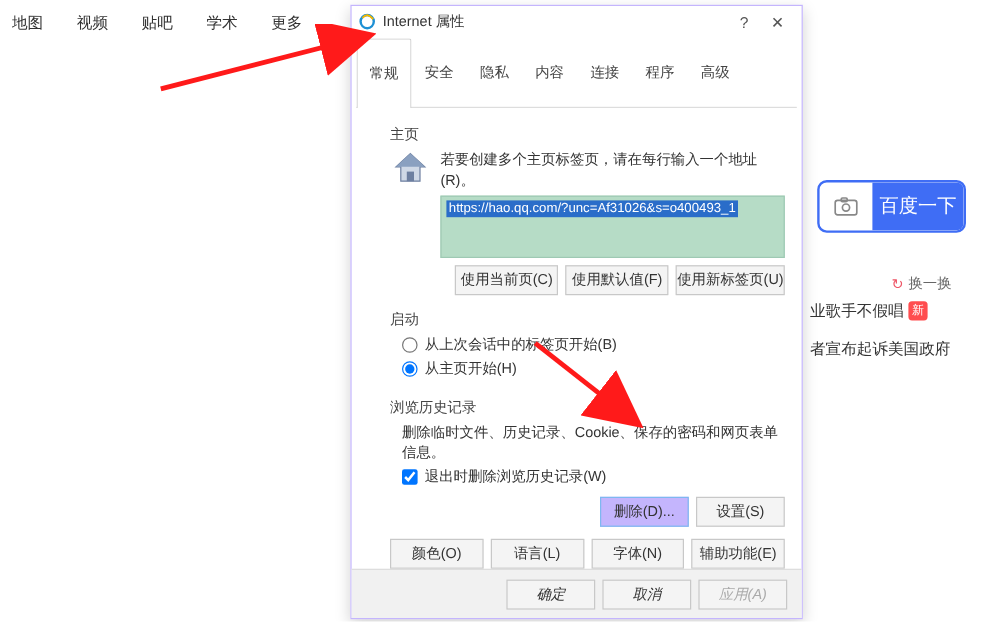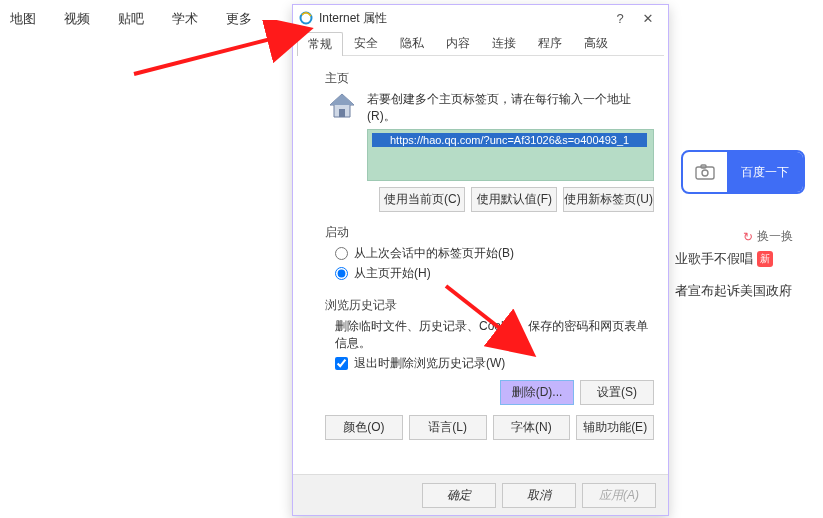--- a/index.html
+++ b/index.html
@@ -2,43 +2,43 @@
 <html><head>
 <meta charset="utf-8">
 <style>
   html,body{margin:0;padding:0;font-family:"Microsoft YaHei","SimSun",sans-serif;font-size:12px;color:#333;background:#fff;width:823px;height:518px;overflow:hidden;position:relative;}
   
   .bg-nav{position:absolute;top:10px;left:10px;display:flex;gap:28px;color:#333;font-size:13px;}
   .bg-nav a{text-decoration:none;color:#333;text-align:right;}
   
   .bg-search{position:absolute;top:150px;right:18px;display:flex;align-items:center;border:2px solid #3f6df5;border-radius:8px;overflow:hidden;height:40px;width:120px;}
   .bg-search .cam{width:44px;display:flex;align-items:center;justify-content:center;color:#888;}
-  .bg-search .btn{background:#3f6df5;color:#fff;display:flex;align-items:center;justify-content:center;font-size:12px;height:100%;flex:1;}
+  .bg-search .btn{background:#3f6df5;color:#fff;display:flex;align-items:center;justify-content:center;font-size:16px;height:100%;flex:1;}
   .bg-refresh{position:absolute;top:228px;right:30px;font-size:12px;color:#666;display:flex;align-items:center;gap:4px;}
   .bg-refresh .ic{color:#e56;}
   .bg-news{position:absolute;top:250px;right:18px;width:130px;font-size:13px;display:flex;flex-direction:column;gap:14px;}
   .bg-news .row{display:flex;align-items:center;gap:4px;white-space:nowrap;}
   .bg-news .badge{background:#ff4d4f;color:#fff;border-radius:3px;font-size:10px;padding:1px 3px;}
   
   .dlg{position:absolute;top:4px;left:292px;width:375px;height:510px;background:#fff;border:1px solid #c4b5fd;box-shadow:0 4px 12px rgba(0,0,0,.18);}
   .titlebar{display:flex;align-items:center;height:26px;padding:0 6px;font-size:12px;color:#333;}
   .titlebar .ie-icon{width:14px;height:14px;margin-right:6px;display:inline-flex;}
   .titlebar .title{flex:1;}
   .titlebar .win-btn{width:28px;text-align:center;color:#555;font-size:13px;}
   .tabs{display:flex;border-bottom:1px solid #ddd;margin:0 4px;}
-  .tab{padding:3px 10px;border:1px solid transparent;border-bottom:none;font-size:12px;color:#444;}
+  .tab{padding:20px 10px;border:1px solid transparent;border-bottom:none;font-size:12px;color:#444;}
   .tab.active{border-color:#ccc;background:#fff;position:relative;top:1px;border-top-left-radius:2px;border-top-right-radius:2px;}
   .body{padding:6px 14px 0 14px;position:relative;height:calc(100% - 26px - 28px - 40px);}
   fieldset.group{border:none;margin:0 0 4px 18px;padding:0;}
   .grp-title{font-size:12px;color:#444;margin:8px 0 4px 0;}
   .home-row{display:flex;gap:8px;}
   .home-icon{width:34px;height:30px;display:flex;align-items:center;justify-content:center;}
   .home-text{flex:1;}
   .urlbox{background:#b6dcc6;border:1px solid #9ec9b3;margin-top:4px;height:44px;padding:3px 4px;font-size:11px;color:#0a3;overflow:hidden;}
-  .urlbox div{background:#2a6dc9;color:#fff;padding:1px 18px;width:fit-content;}
+  .urlbox div{background:#2a6dc9;color:#fff;padding:1px 2px;width:fit-content;}
   .btn-row{display:flex;justify-content:flex-end;gap:6px;margin-top:6px;}
   button.win{font:inherit;font-size:12px;background:#f4f4f4;border:1px solid #c8c8c8;padding:3px 0;min-width:86px;color:#333;}
   button.win:disabled{color:#aaa;}
   button.win.small{min-width:74px;}
   button.win.hl{background:#c4b5fd;border-color:#7eb8f0;}
   .radio-row,.check-row{display:flex;align-items:center;gap:6px;margin:3px 0 3px 10px;font-size:12px;color:#333;}
   .radio-row input,.check-row input{margin:0;}
   .indent{margin-left:10px;font-size:12px;color:#333;}
   .tabs-section{display:flex;align-items:center;justify-content:space-between;margin-top:4px;}
   .history-btns{display:flex;justify-content:flex-end;gap:6px;margin-top:8px;}

